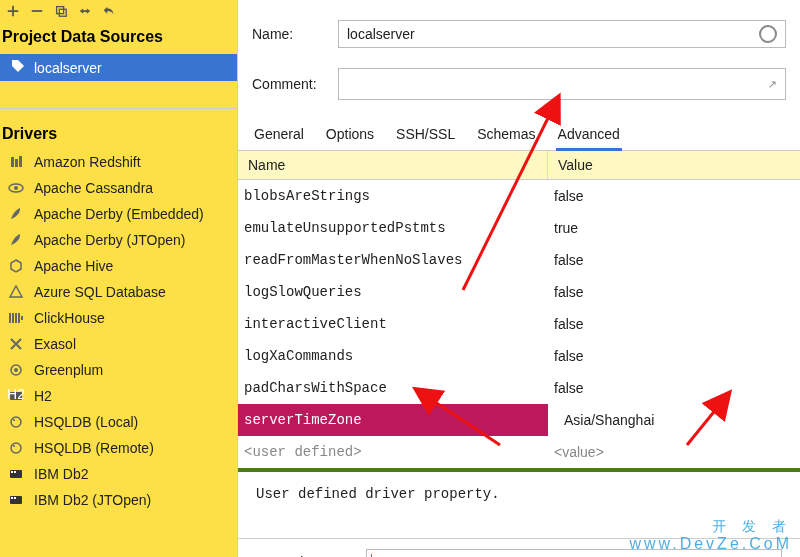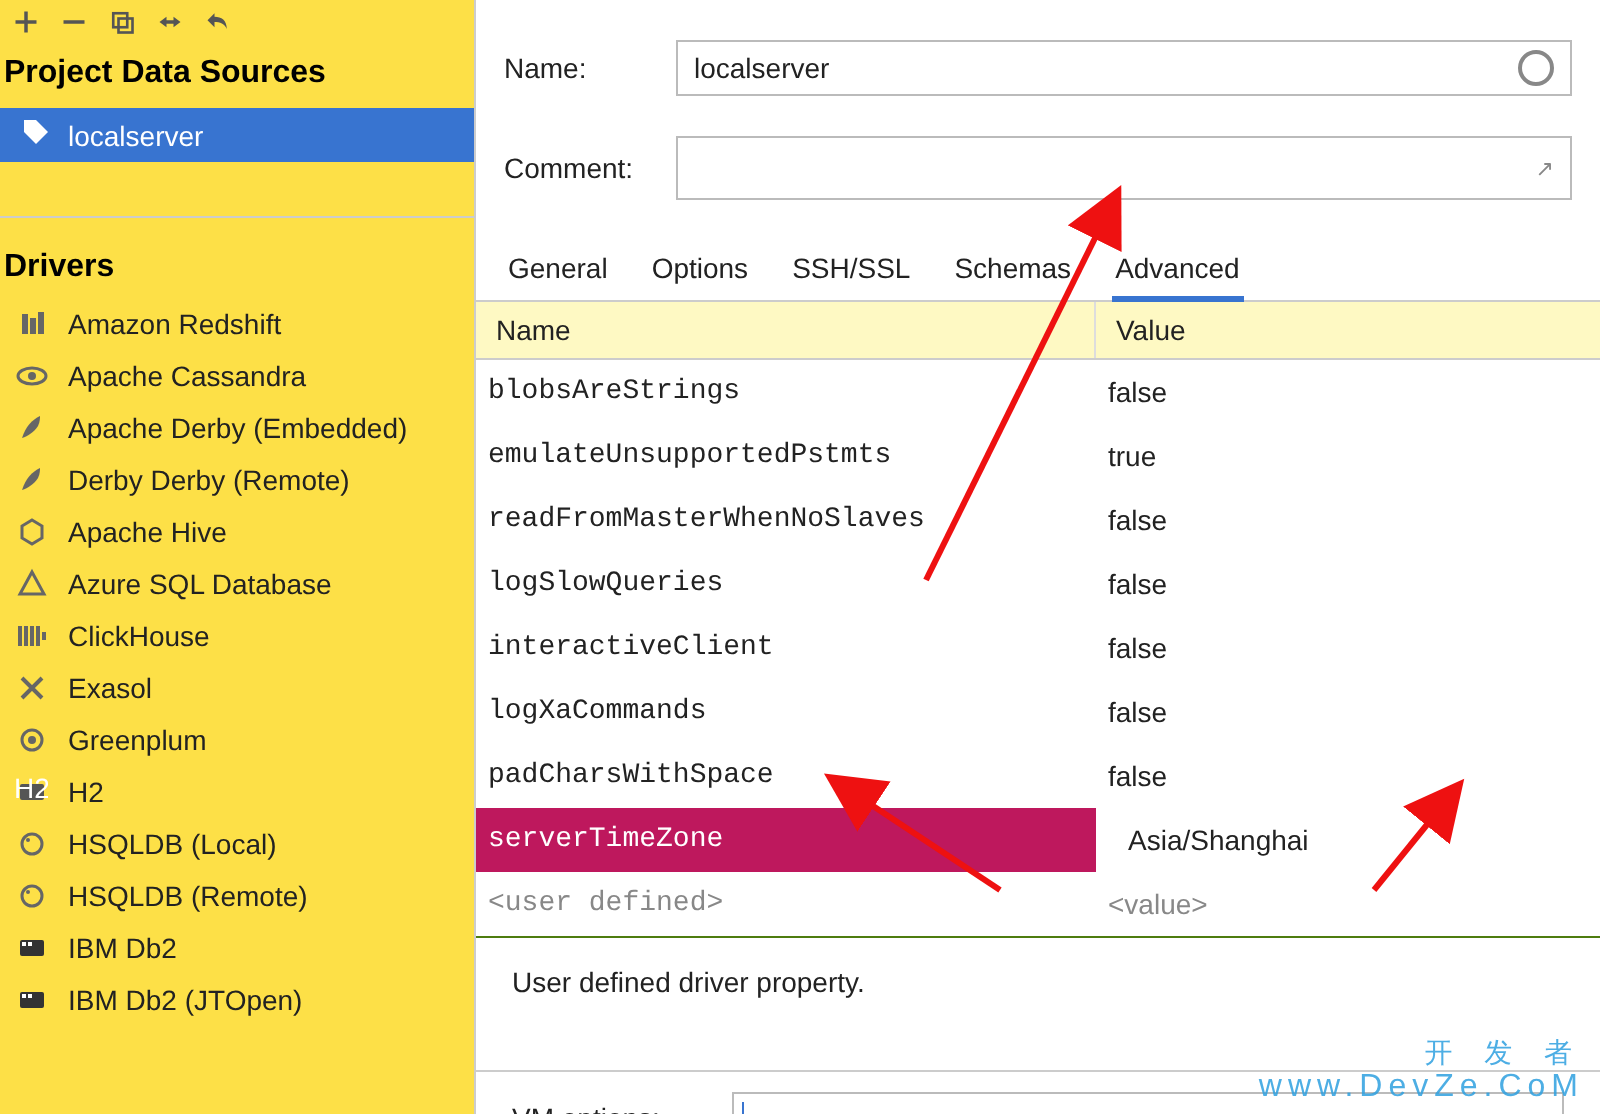--- a/index.html
+++ b/index.html
@@ -41,21 +41,21 @@
     
     .table-body .tr { display: flex; }
     .tr .td-name { flex: 0 0 310px; padding: 8px 6px; color: #222; font-family: Liberation Mono, monospace; }
     .tr .td-value { flex: 1; padding: 8px 6px; color: #222; }
     .tr.selected { background: #be185d; }
     .tr.selected .td-name { color: #fff; }
     .tr.selected .td-value { background: #fff; color: #222; padding-left: 16px; }
     
     .tr.user-defined .td-name, .tr.user-defined .td-value { color: #888; }
     
-    .desc-area { padding: 14px 18px; border-top: 1px solid #4d7c0f; color: #222; }
+    .desc-area { padding: 14px 18px; border-top: 4px solid #4d7c0f; color: #222; font-family: Liberation Mono, monospace; }
     
     .vm-row { display: flex; align-items: center; padding: 10px 18px; border-top: 1px solid #ccc; margin-top: 22px; }
     .vm-label { width: 110px; color: #222; }
     .vm-input { flex: 1; border: 1px solid #bbb; height: 26px; padding: 2px 4px; display: flex; align-items: center; }
     .vm-cursor { width: 1px; height: 16px; background: #3874d0; }
     
     .watermark { position: absolute; right: 8px; bottom: 4px; color: #2fa0e0; font-size: 18px; letter-spacing: 6px; font-family: "Microsoft YaHei", sans-serif; text-align: right; line-height: 1.1; pointer-events: none; opacity: 0.85; }
     .watermark .wm2 { font-size: 16px; letter-spacing: 3px; display: block; }
     svg.arrow-svg { position: absolute; top: 0; left: 0; width: 800px; height: 557px; pointer-events: none; }
     .arrow-line { stroke: #e11; stroke-width: 3; fill: none; }
@@ -134,21 +134,21 @@
           </svg>
         </span>
         <span>Apache Derby (Embedded)</span>
       </div>
       <div class="driver-item">
         <span class="drv-icon">
           <svg viewBox="0 0 16 16" width="16" height="16">
             <path d="M12 2c-4 2-7 5-9 11 3-1 6-3 8-6 1-2 1-4 1-5z" fill="#666"></path>
           </svg>
         </span>
-        <span>Derby Derby (Remote)</span>
+        <span>Apache Derby (JTOpen)</span>
       </div>
       <div class="driver-item">
         <span class="drv-icon">
           <svg viewBox="0 0 16 16" width="16" height="16">
             <path d="M8 2l5 3v6l-5 3-5-3V5z" fill="none" stroke="#666" stroke-width="1.5"></path>
           </svg>
         </span>
         <span>Apache Hive</span>
       </div>
       <div class="driver-item">

